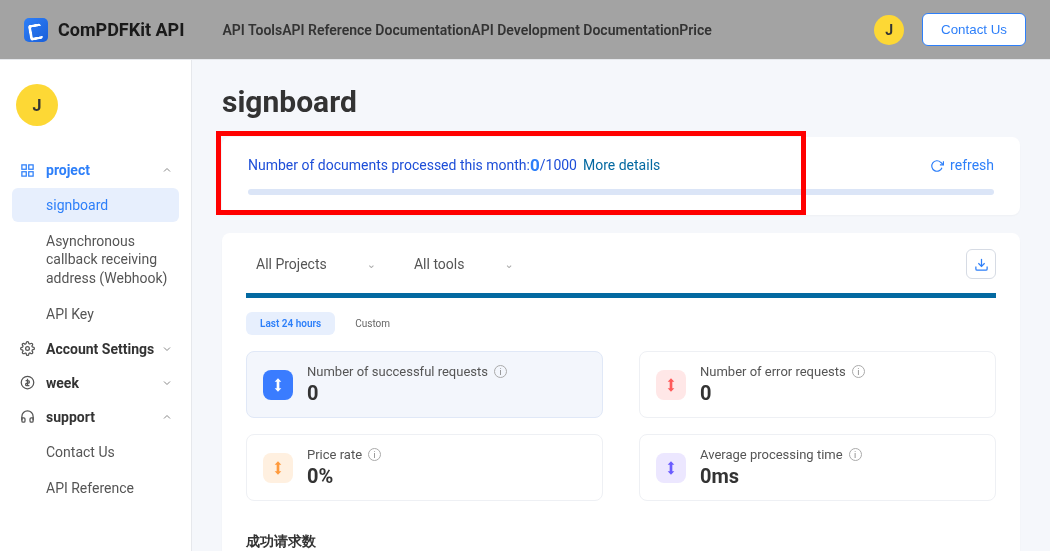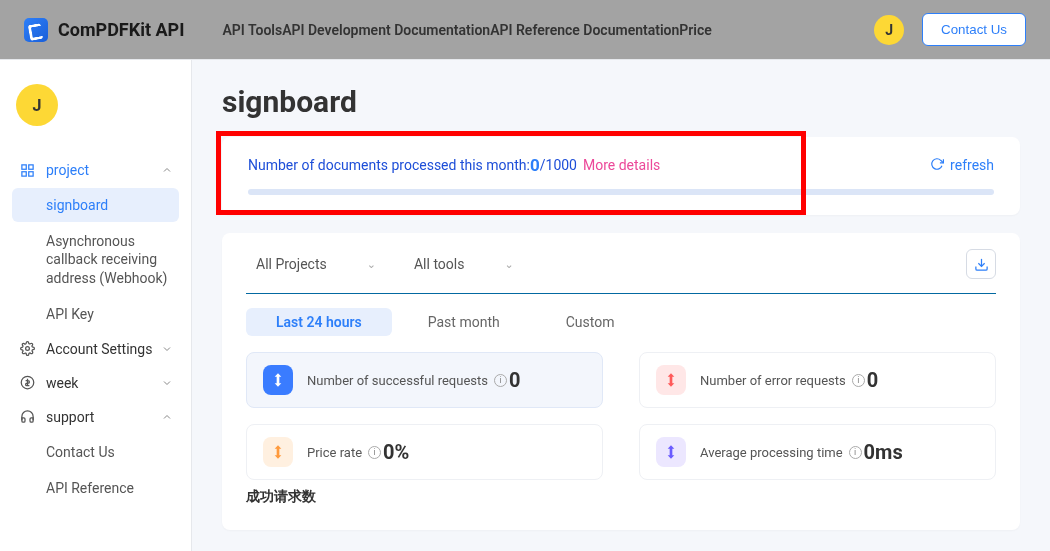--- a/index.html
+++ b/index.html
@@ -10,73 +10,73 @@
 .logo-icon::after { content:""; position:absolute; left:5px; top:6px; width:10px; height:10px; border:3px solid #fff; border-right:transparent; border-radius:3px; transform:rotate(-10deg); }
 .brand { font-weight: 700; font-size: 18px; color: #1a1a1a; }
 .nav { display: flex; flex: 1; }
 .nav a { color: #333; text-decoration: none; font-weight: 600; font-size: 14px; }
 .avatar { width: 30px; height: 30px; border-radius: 50%; background: #fdd835; display: flex; align-items: center; justify-content: center; font-weight: 700; margin-right: 18px; }
 .contact-btn { border: 1px solid #2d7ff9; color: #2d7ff9; background:#fff; padding: 8px 18px; border-radius: 6px; font-weight: 500; cursor: pointer; }
 .layout { display: flex; }
 .sidebar { width: 192px; background: #fff; border-right: 1px solid #e6e8ec; min-height: calc(100vh - 60px); padding: 24px 12px 0 12px; position: relative; }
 .side-avatar { width: 42px; height: 42px; border-radius: 50%; background: #fdd835; display:flex; align-items:center; justify-content:center; font-weight:700; margin: 0 0 28px 4px; font-size:16px; }
 .side-group { margin-bottom: 2px; }
-.side-head { display:flex; align-items:center; padding:8px 6px; cursor:pointer; color:#333; font-weight:400; }
+.side-head { display:flex; align-items:center; padding:8px 6px; cursor:pointer; color:#333; font-weight:700; }
 .side-head.active { color:#2d7ff9; }
 .side-head .icn { width:18px; display:flex; justify-content:center; margin-right:10px; color:#555; }
 .side-head.active .icn { color:#2d7ff9; }
 .side-head .chev { margin-left:auto; color:#888; }
 .side-child { padding:8px 6px 8px 34px; color:#555; cursor:pointer; border-radius:6px; margin:2px 0; line-height:1.3; }
 .side-child.active { background:#e7effd; color:#2d7ff9; }
 .main { flex:1; padding: 24px 30px; }
 .title { font-size:30px; font-weight:700; margin-bottom:18px; }
 .quota-box { background:#fff; border-radius:8px; padding:18px 26px 20px 26px; display:flex; flex-direction:column; gap:14px; box-shadow:0 1px 2px rgba(0,0,0,.03); position:relative; }
 .quota-row { display:flex; align-items:center; }
 .quota-text { color:#1d4ed8; }
 .quota-num { color:#2d7ff9; font-weight:700; font-size:17px; }
-.quota-more { color:#ec4899; margin-left:6px; cursor:pointer; }
-.refresh { margin-left:auto; color:#2d7ff9; display:flex; align-items:flex-start; gap:6px; cursor:pointer; }
+.quota-more { color:#0369a1; margin-left:6px; cursor:pointer; }
+.refresh { margin-left:auto; color:#2d7ff9; display:flex; align-items:flex-end; gap:6px; cursor:pointer; }
 .bar { height:6px; background:#dbe5f7; border-radius:4px; width:100%; }
 .highlight { position:absolute; left:-6px; top:-6px; width:590px; height:84px; border:5px solid #ff0000; pointer-events:none; }
 .panel { background:#fff; border-radius:8px; margin-top:18px; padding:16px 24px 24px 24px; box-shadow:0 1px 2px rgba(0,0,0,.03); }
-.filters { display:flex; align-items:center; gap:18px; padding-bottom:14px; border-bottom:1px solid #0369a1; }
+.filters { display:flex; align-items:center; gap:18px; padding-bottom:14px; border-bottom:5px solid #0369a1; }
 .select { display:flex; align-items:center; gap:40px; color:#555; cursor:pointer; padding:6px 10px; }
 .select .caret { color:#aaa; font-size:11px; }
 .dl-btn { margin-left:auto; width:30px; height:30px; border:1px solid #d6dbe4; border-radius:6px; display:flex; align-items:center; justify-content:center; color:#2d7ff9; cursor:pointer; }
 .tabs { display:flex; gap:6px; margin:14px 0 16px 0; }
-.tab { padding:6px 30px; border-radius:6px; color:#666; cursor:pointer; font-size:14px; }
+.tab { padding:6px 14px; border-radius:6px; color:#666; cursor:pointer; font-size:10px; }
 .tab.active { background:#e7effd; color:#2d7ff9; font-weight:600; }
 .stats { display:grid; grid-template-columns:1fr 1fr; gap:16px 36px; }
 .stat { border:1px solid #eef0f4; border-radius:8px; padding:12px 16px; display:flex; align-items:center; gap:14px; }
 .stat.hl { background:#f3f6fc; border-color:#e0e8f7; }
 .stat-icon { width:30px; height:30px; border-radius:8px; display:flex; align-items:center; justify-content:center; }
 .ic-blue { background:#3a7cff; }
 .ic-pink { background:#ffe7e7; }
 .ic-orange { background:#fff0e0; }
 .ic-violet { background:#ece7ff; }
 .swirl { width:16px; height:16px; }
-.stat-body { display:flex; gap:2px; }
+.stat-body { display:flex; flex-direction:column; gap:2px; }
 .stat-label { color:#555; font-size:13px; display:flex; align-items:center; gap:6px; }
 .info-ic { width:13px; height:13px; border:1px solid #aaa; border-radius:50%; font-size:9px; display:inline-flex; align-items:center; justify-content:center; color:#888; }
 .stat-value { font-size:20px; font-weight:700; }
-.chart-title { margin-top:8px; font-weight:600; font-size:14px; }
+.chart-title { margin-top:32px; font-weight:600; font-size:14px; }
 svg { display:block; }
 </style>
 </head>
 <body>
 
 <div class="header">
   <div class="logo">
     <div class="logo-icon"></div>
     <span class="brand">ComPDFKit API</span>
   </div>
   <nav class="nav">
     <a href="#">API Tools</a>
+    <a href="#">API Reference Documentation</a>
     <a href="#">API Development Documentation</a>
-    <a href="#">API Reference Documentation</a>
     <a href="#">Price</a>
   </nav>
   <div class="avatar">J</div>
   <button class="contact-btn">Contact Us</button>
 </div>
 
 <div class="layout">
   <aside class="sidebar">
     <div class="side-avatar">J</div>
 
@@ -193,21 +193,20 @@
           <svg width="15" height="15" viewBox="0 0 24 24" fill="none" stroke="currentColor" stroke-width="2">
               <path d="M21 15v4a2 2 0 0 1-2 2H5a2 2 0 0 1-2-2v-4"></path>
               <polyline points="7 10 12 15 17 10"></polyline>
               <line x1="12" y1="15" x2="12" y2="3"></line>
             </svg>
         </div>
       </div>
 
       <div class="tabs">
         <div class="tab active">Last 24 hours</div>
-        <div class="tab">Past month</div>
         <div class="tab">Custom</div>
       </div>
 
       <div class="stats">
         <div class="stat hl">
           <div class="stat-icon ic-blue">
             <svg class="swirl" viewBox="0 0 24 24" fill="#fff">
                 <path d="M7 7l5-5 5 5h-3v5h-4V7H7zm10 10l-5 5-5-5h3v-5h4v5h3z"></path>
               </svg>
           </div>

